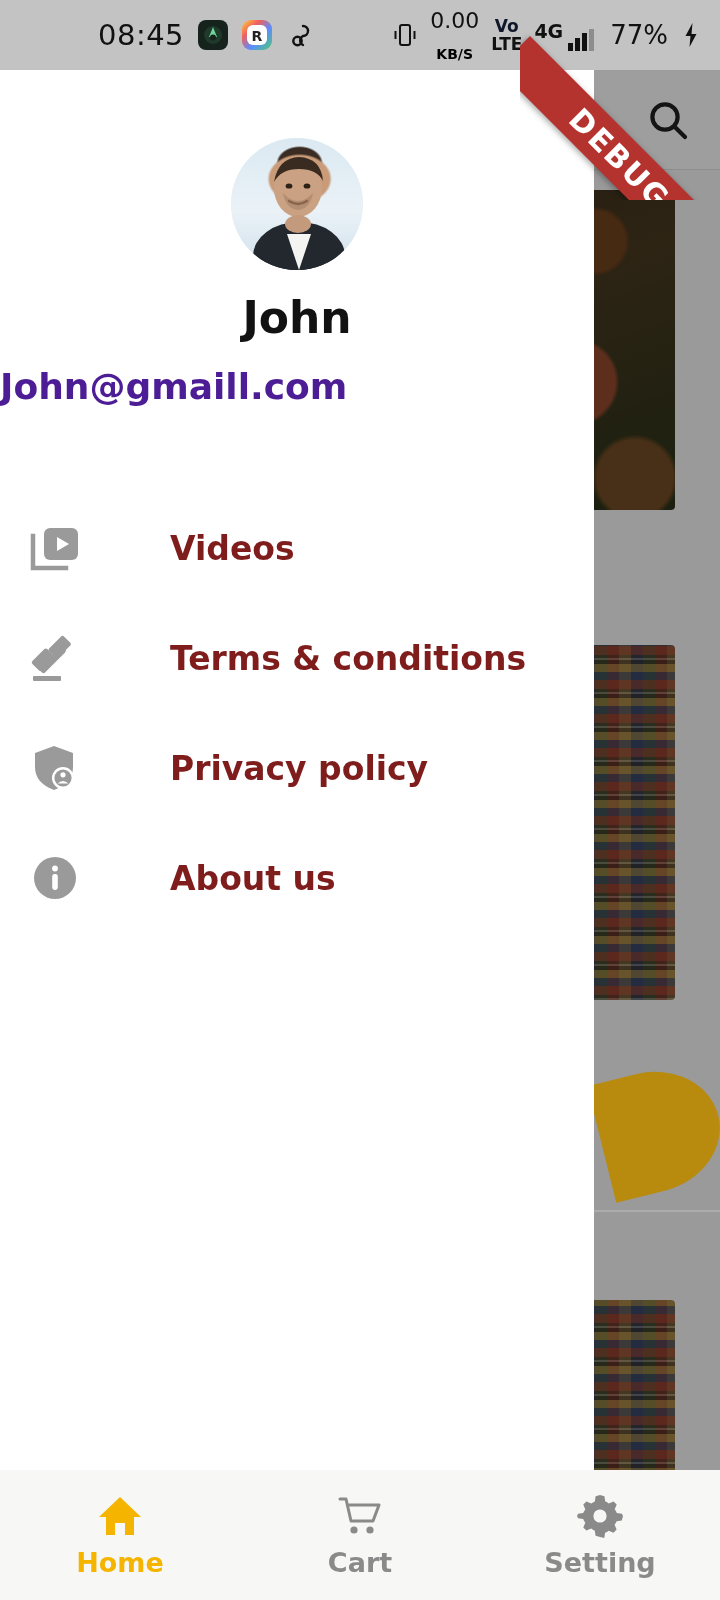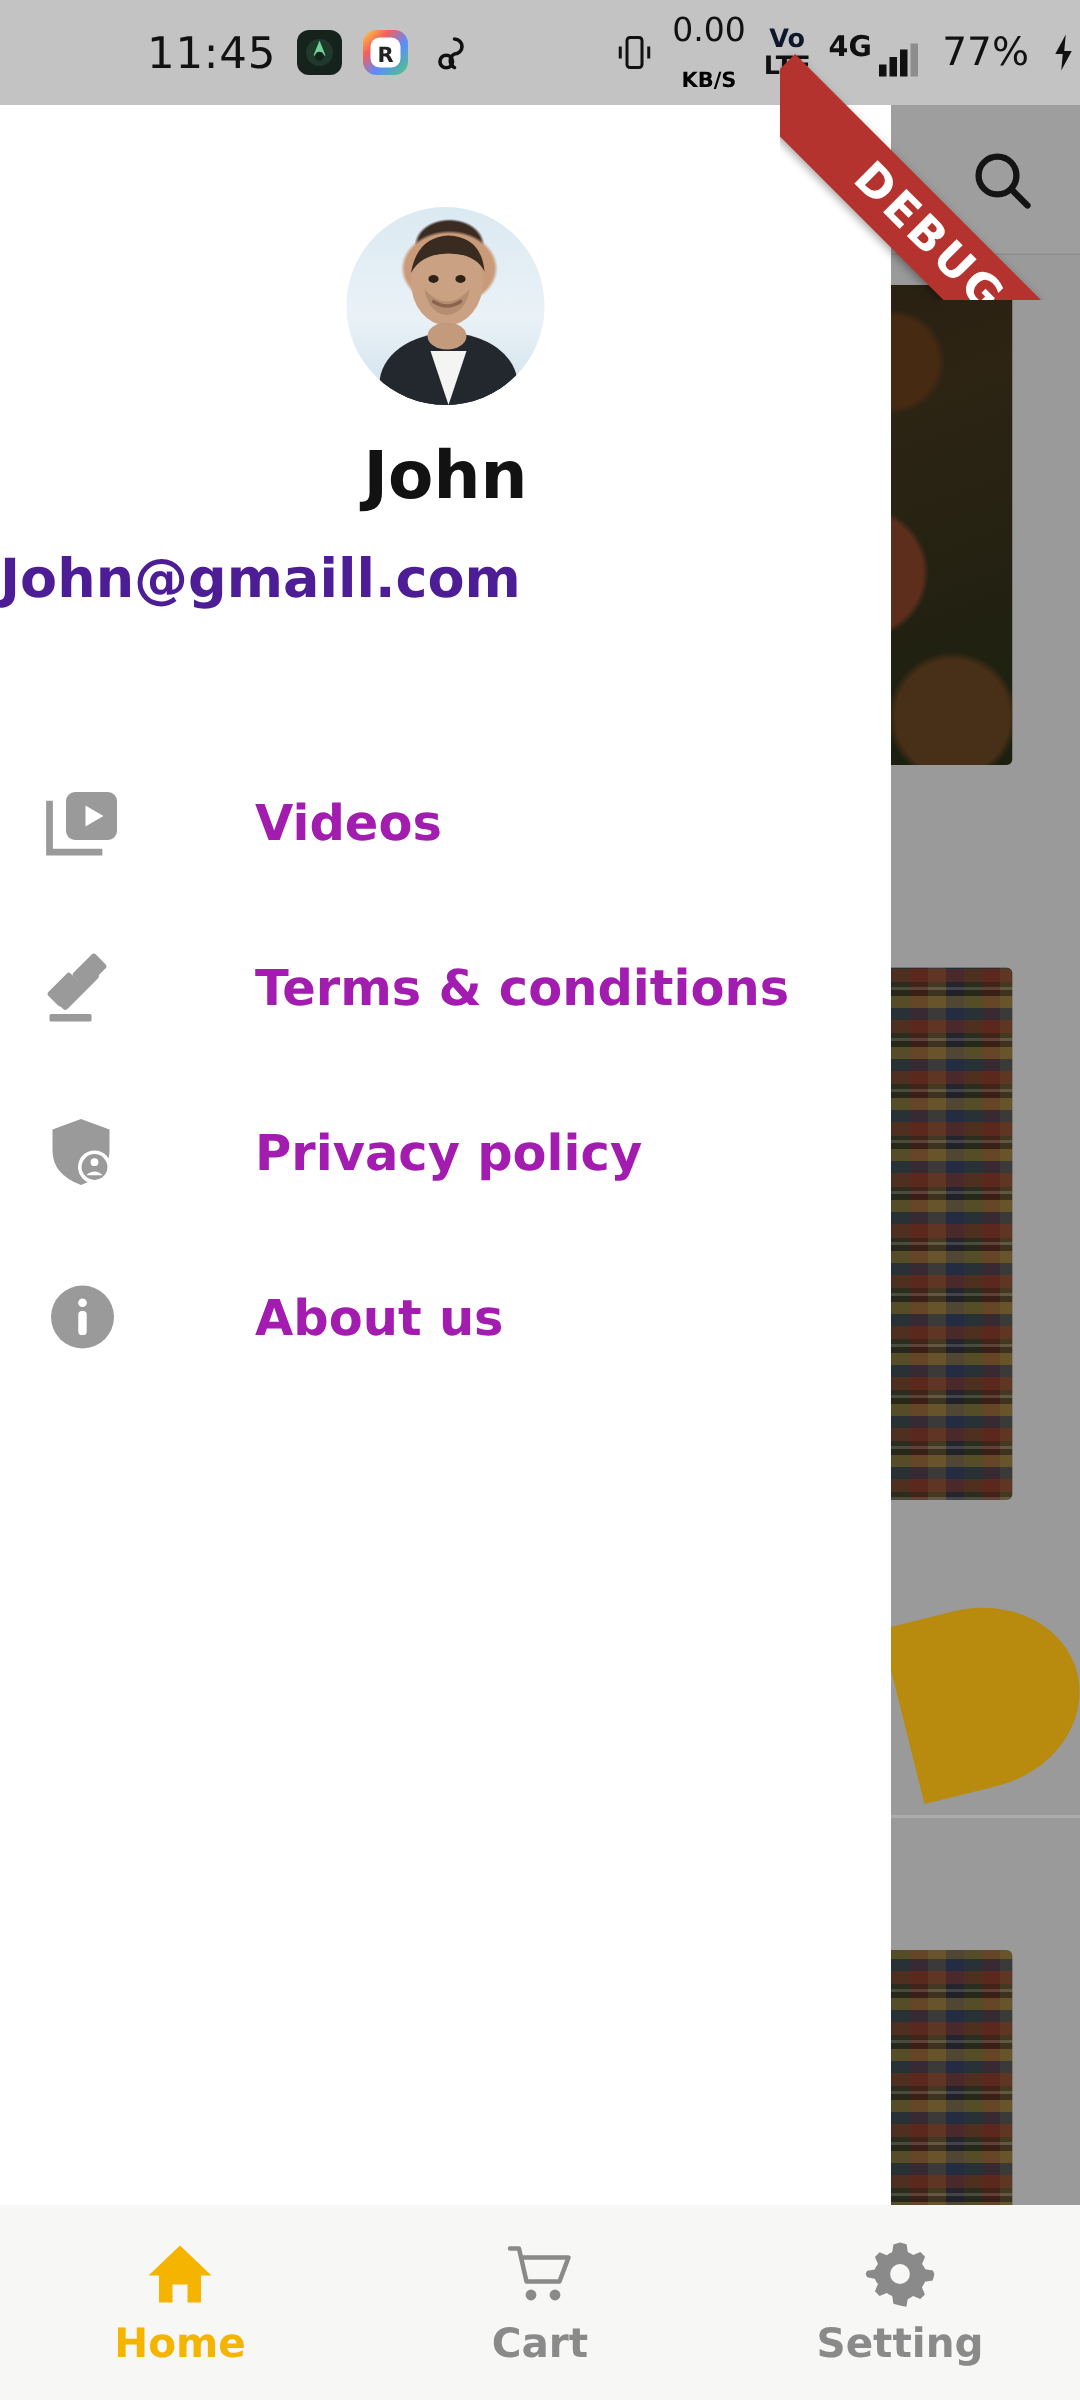--- a/index.html
+++ b/index.html
@@ -105,21 +105,21 @@
     margin-left: 98px;
   }
   #status-time {
     font-size: 29px; color: #111; font-weight: normal;
     letter-spacing: 0.5px;
   }
   .status-app-icon { width: 30px; height: 30px; display: block; }
   #status-right {
     position: absolute; right: 0; top: 0; height: 70px;
     display: flex; align-items: center; gap: 12px;
-    padding-right: 2px;
+    padding-right: 20px;
   }
   #icon-vibrate svg { width: 26px; height: 30px; display: block; }
   #net-speed {
     display: flex; flex-direction: column; align-items: center;
     line-height: 1;
   }
   #net-speed-value { font-size: 22px; color: #111; font-weight: 500; }
   #net-speed-unit { font-size: 14px; color: #000000; font-weight: bold; margin-top: 15px; }
   #volte {
     display: flex; flex-direction: column; align-items: center; line-height: 1;
@@ -214,21 +214,21 @@
     cursor: pointer;
   }
   .menu-icon {
     width: 54px; height: 54px;
     display: flex; align-items: center; justify-content: center;
     flex: 0 0 54px;
   }
   .menu-icon svg { display: block; }
   .menu-label {
     margin-left: 88px;
-    font-size: 33px; font-weight: bold; color: #a21caf;
+    font-size: 33px; font-weight: bold; color: #7f1d1d;
     white-space: nowrap;
   }
 
   
   #bottom-nav {
     position: absolute; left: 0; bottom: 0; width: 720px; height: 130px;
     background: #f7f7f5;
     display: flex; align-items: center;
     z-index: 50;
   }
@@ -263,21 +263,21 @@
     <div class="bg-card" id="bg-card-produce"></div>
     <div class="bg-card shelf" id="bg-card-shelf1"></div>
     <div id="bg-title-proc">proc</div>
     <div id="bg-banana"></div>
     <div id="bg-divider"></div>
     <div class="bg-card shelf" id="bg-card-shelf2"></div>
   </div>
 
   <div id="status-bar">
     <div id="status-left">
-      <div id="status-time">11:45</div>
+      <div id="status-time">08:45</div>
 
       <span class="status-app-icon">
         <svg viewBox="0 0 30 30">
           <rect x="0" y="0" width="30" height="30" rx="8" fill="#16221c"></rect>
           <circle cx="15" cy="15" r="9" fill="#1f3a2b"></circle>
           <path d="M15 7 L19 17 L11 17 Z" fill="#6fd39a"></path>
           <circle cx="15" cy="17.5" r="3" fill="#16221c"></circle>
         </svg>
       </span>
 

